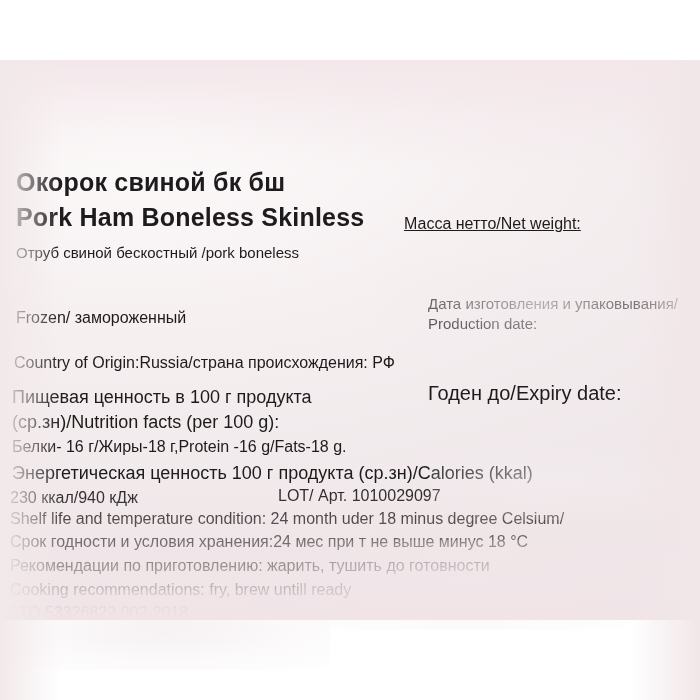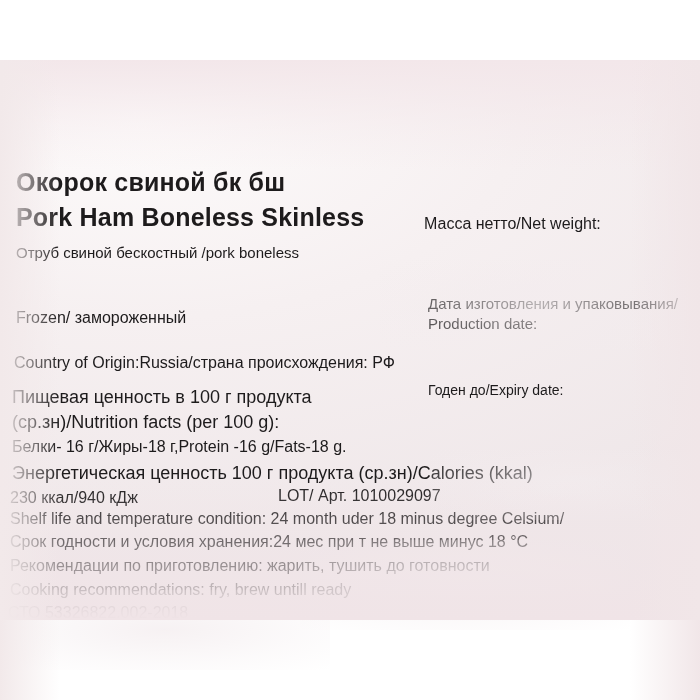--- a/index.html
+++ b/index.html
@@ -148,38 +148,39 @@
   }
   .sto {
     left: 8px;
     top: 544px;
     font-size: 16px;
     opacity: 0.9;
   }
 
   
   .net-weight {
-    left: 424px;
+    left: 404px;
     top: 155px;
     font-size: 16px;
+    text-decoration: underline;
   }
   .prod-date-1 {
     left: 428px;
     top: 235px;
     font-size: 15px;
   }
   .prod-date-2 {
     left: 428px;
     top: 255px;
     font-size: 15px;
   }
   .expiry {
     left: 428px;
     top: 322px;
-    font-size: 14px;
+    font-size: 20px;
   }
 
   
   .blur-patch {
     position: absolute;
     pointer-events: none;
     background: radial-gradient(ellipse at center, rgba(243,236,238,0.72) 0%, rgba(243,236,238,0.25) 60%, rgba(243,236,238,0) 100%);
   }
   .blur-a { left: 430px; top: 390px; width: 270px; height: 70px; }
   .blur-b { left: 300px; top: 480px; width: 330px; height: 90px; }

